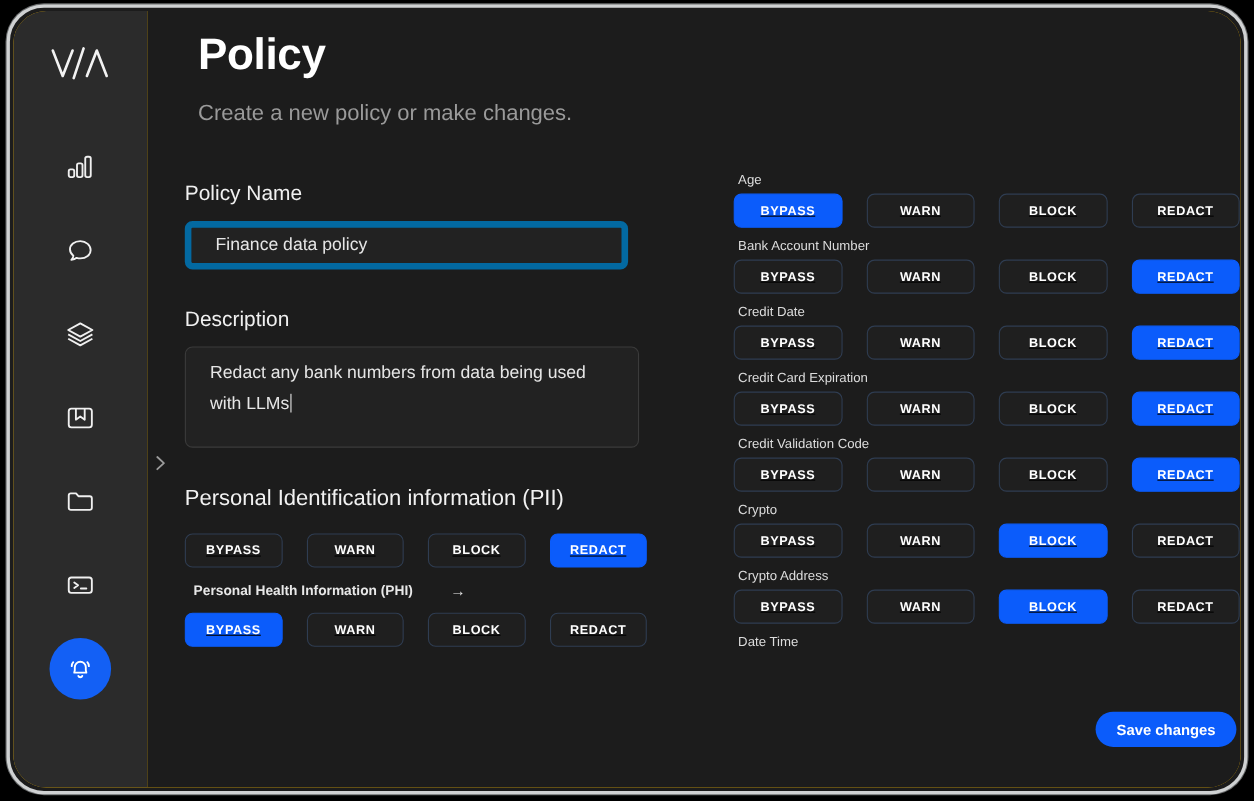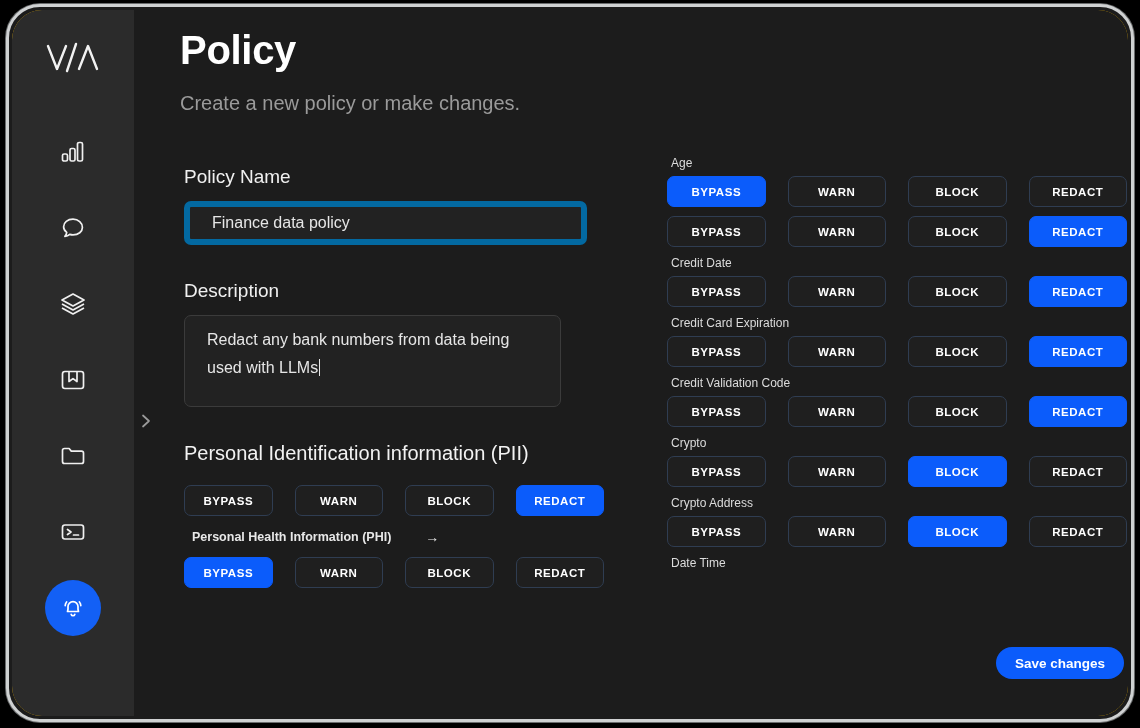--- a/index.html
+++ b/index.html
@@ -95,21 +95,21 @@
     position: absolute;
     left: 46px; top: 82px;
     font-size: 20px;
     color: #9a9a9a;
     font-weight: 400;
   }
 
   
   #left-col {
     position: absolute;
-    left: 50px; top: 156px;
+    left: 34px; top: 156px;
     width: 420px;
   }
   .field-label {
     font-size: 19px;
     color: #f0f0f0;
     font-weight: 400;
     margin-bottom: 13px;
   }
   .text-input {
     width: 403px;
@@ -118,21 +118,21 @@
     border-radius: 7px;
     background: #222222;
     color: #e6e6e6;
     font-size: 16px;
     font-family: "Liberation Sans", sans-serif;
     padding: 0 22px;
     display: flex;
     align-items: center;
   }
   .text-area {
-    width: 377px;
+    width: 413px;
     height: 92px;
     border: 1px solid #3b3b3b;
     border-radius: 7px;
     background: #222222;
     color: #e6e6e6;
     font-size: 16px;
     line-height: 28px;
     padding: 10px 22px;
     position: relative;
   }
@@ -149,20 +149,21 @@
   #pii-heading {
     font-size: 20px;
     color: #f2f2f2;
     margin-bottom: 20px;
   }
 
   
   .action-row {
     display: flex;
     gap: 22px;
+    text-decoration: underline;
   }
   .action-btn {
     height: 31px;
     border-radius: 7px;
     border: 1px solid #2f3d52;
     background: #1f1f1f;
     color: #ffffff;
     font-size: 11.5px;
     font-weight: 700;
     letter-spacing: .55px;
@@ -365,20 +366,21 @@
           <div class="cat-group">
             <div class="cat-label">Age</div>
             <div class="action-row">
               <div class="action-btn selected">BYPASS</div>
               <div class="action-btn">WARN</div>
               <div class="action-btn">BLOCK</div>
               <div class="action-btn">REDACT</div>
             </div>
           </div>
           <div class="cat-group">
+            <div class="cat-label">Bank Account Number</div>
             <div class="action-row">
               <div class="action-btn">BYPASS</div>
               <div class="action-btn">WARN</div>
               <div class="action-btn">BLOCK</div>
               <div class="action-btn selected">REDACT</div>
             </div>
           </div>
           <div class="cat-group">
             <div class="cat-label">Credit Date</div>
             <div class="action-row">

